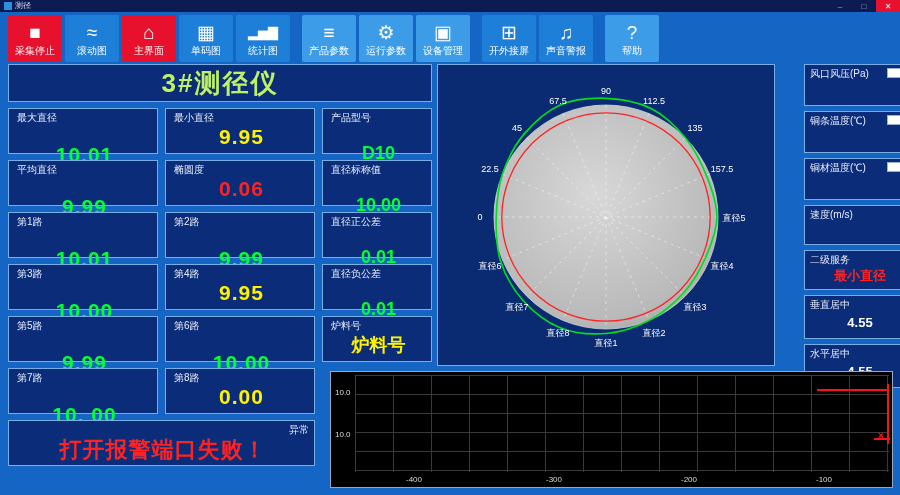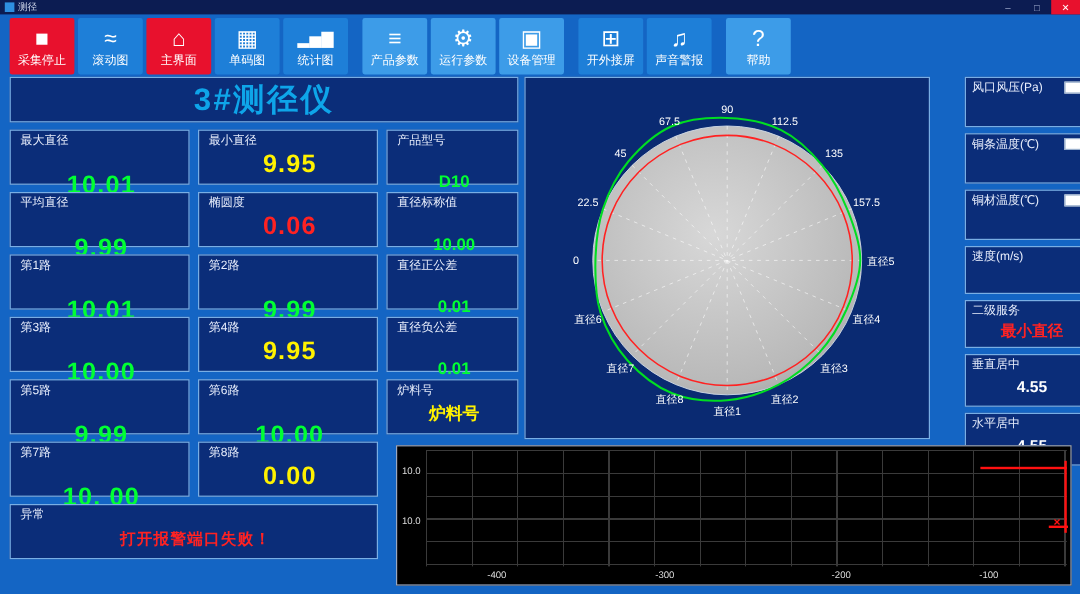--- a/index.html
+++ b/index.html
@@ -16,28 +16,28 @@
   .toolbar{position:absolute;top:12px;left:0;width:900px;height:52px;display:flex;align-items:center;padding-left:8px;}
   .tb-btn{width:54px;height:47px;border-radius:2px;display:flex;flex-direction:column;align-items:center;justify-content:center;margin-right:3px;}
   .tb-btn .ticon{height:26px;display:flex;align-items:center;justify-content:center;font-size:19px;color:#fff;line-height:1;}
   .tb-btn .tlabel{font-size:10px;color:#fff;line-height:12px;white-space:nowrap;}
   .tb-btn[data-style="red"]{background:#e8112d;}
   .tb-btn[data-style="blue"]{background:#1e7fd8;}
   .tb-btn[data-style="lightblue"]{background:#3d9ce8;}
   .tb-gap{width:9px;height:1px;}
   
   .gauge{position:absolute;left:8px;top:64px;width:424px;}
-  .gauge-title{height:38px;border:1px solid #79aee4;background:#0b2d79;display:flex;align-items:center;justify-content:center;font-size:26px;font-weight:bold;color:#0ea5e9;margin-bottom:6px;letter-spacing:2px;}
+  .gauge-title{height:38px;border:1px solid #79aee4;background:#0b2d79;display:flex;align-items:center;justify-content:center;font-size:26px;font-weight:bold;color:#bef264;margin-bottom:6px;letter-spacing:2px;}
   .grid{display:grid;grid-template-columns:150px 150px 110px;grid-auto-rows:46px;gap:6px 7px;}
   .cell{border:1px solid #79aee4;background:#0b2d79;display:flex;flex-direction:column;padding:3px 5px 2px 8px;}
   .cell-label{font-size:10px;color:#e8eefc;line-height:11px;}
   .cell-value{flex:1;display:flex;align-items:center;justify-content:center;font-size:21px;font-weight:bold;letter-spacing:1px;}
-  .cell.small .cell-value{font-size:14px;letter-spacing:0;align-items:center;}
-  .cell.alarm{grid-column:1/3;}
-  .cell.alarm .cell-value{font-size:13px;}
+  .cell.small .cell-value{font-size:18px;letter-spacing:0;align-items:center;}
+  .cell.alarm{grid-column:1/3;text-align:right;}
+  .cell.alarm .cell-value{font-size:22px;}
   .green{color:#00ff33;margin-top:20px;} .yellow{color:#fff200;} .red{color:#ff2222;} .white{color:#ffffff;}
   
   .polar{position:absolute;left:437px;top:64px;width:338px;height:302px;border:1px solid #79aee4;background:#0a2a72;}
   .polar svg{display:block;}
   
   .rightcol{position:absolute;left:804px;top:64px;width:112px;display:flex;flex-direction:column;gap:5px;}
   .rbox{border:1px solid #79aee4;background:#0b2d79;position:relative;padding:3px 5px;display:flex;flex-direction:column;}
   .h42{height:42px;} .h40{height:40px;} .h44{height:44px;}
   .rlabel{font-size:10px;color:#e8eefc;line-height:11px;}
   .rvalue{flex:1;display:flex;align-items:center;justify-content:center;font-size:13px;font-weight:bold;}
@@ -316,19 +316,19 @@
       </div>
   </div>
 </div>
 
 <div class="trend">
   <div class="plot"></div>
   <span class="ylab" style="top:16px;">10.0</span>
   <span class="ylab" style="top:58px;">10.0</span>
   <span class="xlab" style="left:83px;text-align:center;">-400</span>
   <span class="xlab" style="left:223px;">-300</span>
-  <span class="xlab" style="left:358px;margin-left:12px;">-200</span>
+  <span class="xlab" style="left:358px;">-200</span>
   <span class="xlab" style="left:493px;">-100</span>
   <div class="redline" style="left: 486px; top: 17px; width: 72px; height: 2px; background: rgb(255, 17, 17);"></div>
   <div class="redline" style="left: 543px; top: 66px; width: 16px; height: 2px; background: rgb(255, 17, 17);"></div>
   <div class="redline" style="left: 556px; top: 12px; width: 2px; height: 60px; background: rgb(255, 17, 17);"></div>
   <span class="trace-marker" style="left:547px;top:59px;">×</span>
 </div>
 
 </body></html>

